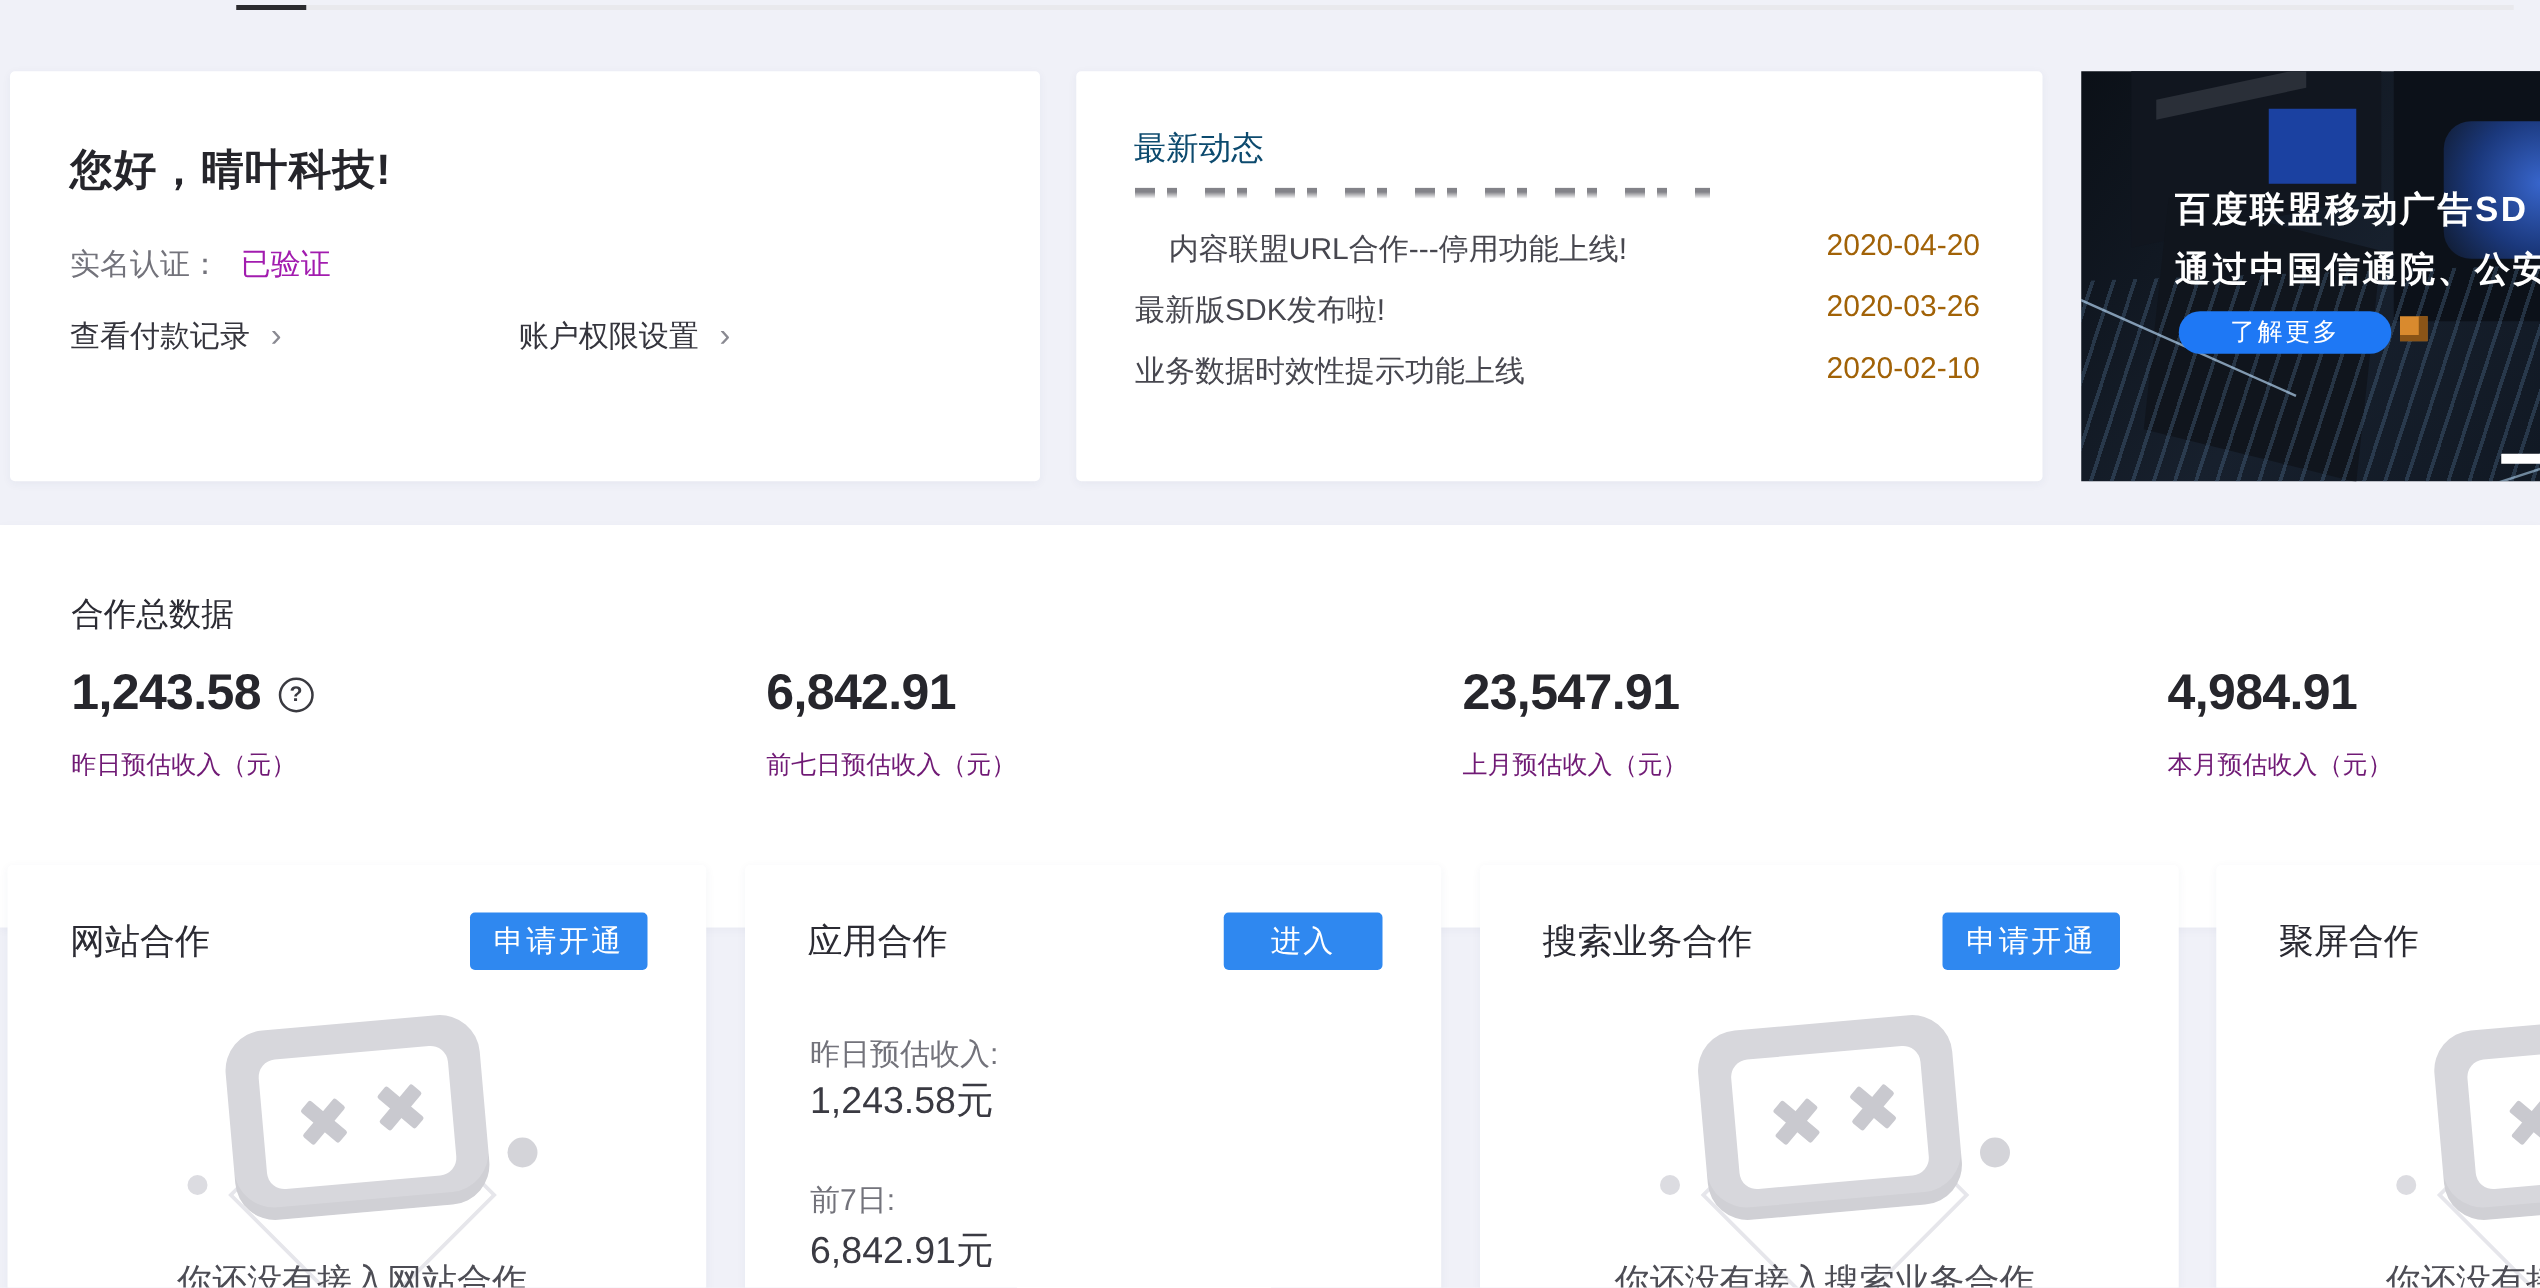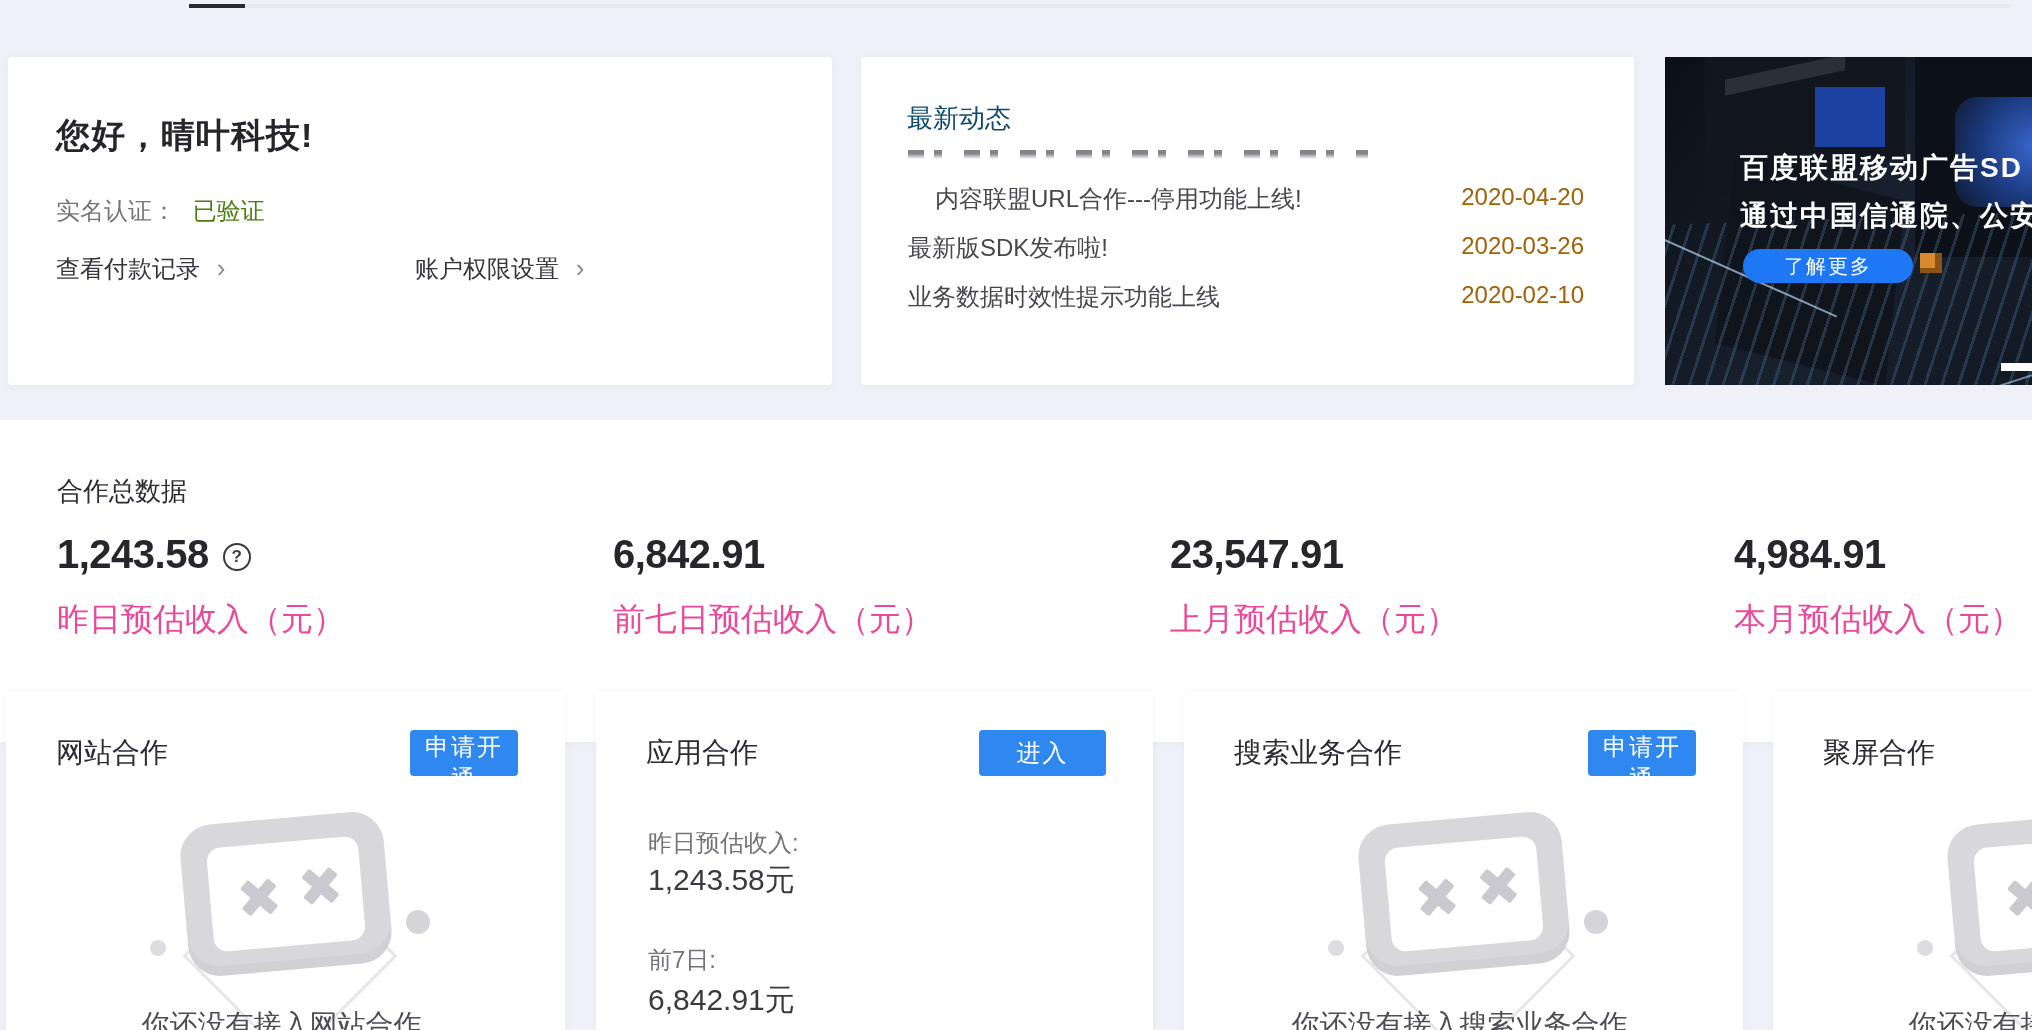--- a/index.html
+++ b/index.html
@@ -15,21 +15,21 @@
 
   
   .card{position:absolute;background:#FFFFFF;border-radius:4px;box-shadow:0 2px 8px rgba(40,50,90,.05);}
 
   
   .row1{top:57px;height:328px;}
   #greeting-card{left:8px;width:824px;}
   .g-title{position:absolute;left:48px;top:56px;font-size:34px;font-weight:700;color:#25252B;letter-spacing:1px;}
   .g-auth{position:absolute;left:48px;top:138px;font-size:24px;}
   .g-auth-label{color:#73737B;}
-  .g-auth-status{color:#4d7c0f;margin-left:10px;}
+  .g-auth-status{color:#a21caf;margin-left:10px;}
   .g-links{position:absolute;left:0;top:196px;width:100%;height:32px;}
   .g-link{position:absolute;font-size:24px;color:#35353D;cursor:pointer;white-space:nowrap;}
   .g-link .chev{color:#8A8A92;margin-left:10px;font-size:26px;}
   #link-payment{left:48px;}
   #link-permission{left:407px;}
 
   #news-card{left:861px;width:773px;}
   .n-title{position:absolute;left:46px;top:44px;font-size:26px;color:#0c4a6e;}
   .n-fade{position:absolute;left:47px;top:93px;width:460px;height:9px;opacity:.75;overflow:hidden;
     background:
@@ -63,28 +63,28 @@
     color:#fff;font-size:20px;letter-spacing:2px;text-align:center;line-height:34px;cursor:pointer;}
   .b-dash{position:absolute;left:336px;top:306px;width:60px;height:8px;background:#FFFFFF;}
 
   
   #stats-band{position:absolute;left:0;top:420px;width:2032px;height:322px;background:#fff;box-shadow:0 2px 8px rgba(40,50,90,.04);}
   .s-title{position:absolute;left:57px;top:54px;font-size:26px;color:#2B2B33;}
   .stat{position:absolute;top:112px;width:480px;}
   .stat .v{font-size:40px;font-weight:700;color:#26262C;letter-spacing:-.5px;}
   .stat .help{display:inline-block;width:24px;height:24px;margin-left:14px;border:2px solid #3A3A40;border-radius:50%;
     font-size:17px;font-weight:700;color:#3A3A40;text-align:center;line-height:24px;vertical-align:6px;cursor:pointer;}
-  .stat .l{position:absolute;left:0;top:66px;font-size:32px;color:#ec4899;white-space:nowrap;}
+  .stat .l{position:absolute;left:0;top:66px;font-size:20px;color:#701a75;white-space:nowrap;}
   #stat-0{left:57px;} #stat-1{left:613px;} #stat-2{left:1170px;} #stat-3{left:1734px;}
 
   
   .coop{top:692px;height:420px;}
   #coop-0{left:6px;width:559px;} #coop-1{left:596px;width:557px;} #coop-2{left:1184px;width:559px;} #coop-3{left:1773px;width:559px;}
   .c-title{position:absolute;left:50px;top:42px;font-size:28px;color:#2B2B33;}
-  .c-btn{position:absolute;right:47px;top:38px;height:46px;width:108px;background:#2F88F0;border:none;border-radius:4px;
+  .c-btn{position:absolute;right:47px;top:38px;height:46px;width:142px;background:#2F88F0;border:none;border-radius:4px;
     color:#fff;font-size:24px;letter-spacing:2px;cursor:pointer;font-family:inherit;}
   .c-btn.narrow{width:127px;}
   .c-empty{position:absolute;left:0;top:314px;width:100%;text-align:center;font-size:28px;color:#4D4D55;white-space:nowrap;}
   .c-row-label{position:absolute;left:52px;font-size:24px;color:#73737B;}
   .c-row-value{position:absolute;left:52px;font-size:30px;color:#3A3A42;}
   #c1-l1{top:135px;} #c1-v1{top:168px;} #c1-l2{top:252px;} #c1-v2{top:288px;}
 
   
   .illo{position:absolute;left:50%;top:126px;width:240px;height:210px;transform:translateX(-50%);}
   .illo .pedestal{position:absolute;left:48px;top:62px;width:146px;height:146px;border:3px solid #E6E6EB;transform:rotate(45deg);background:#fff;}

